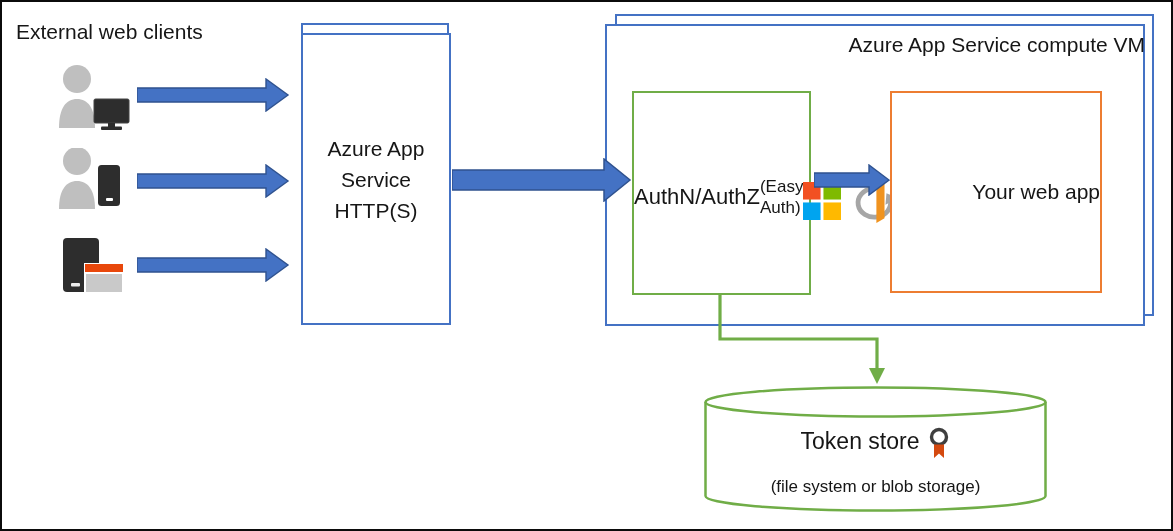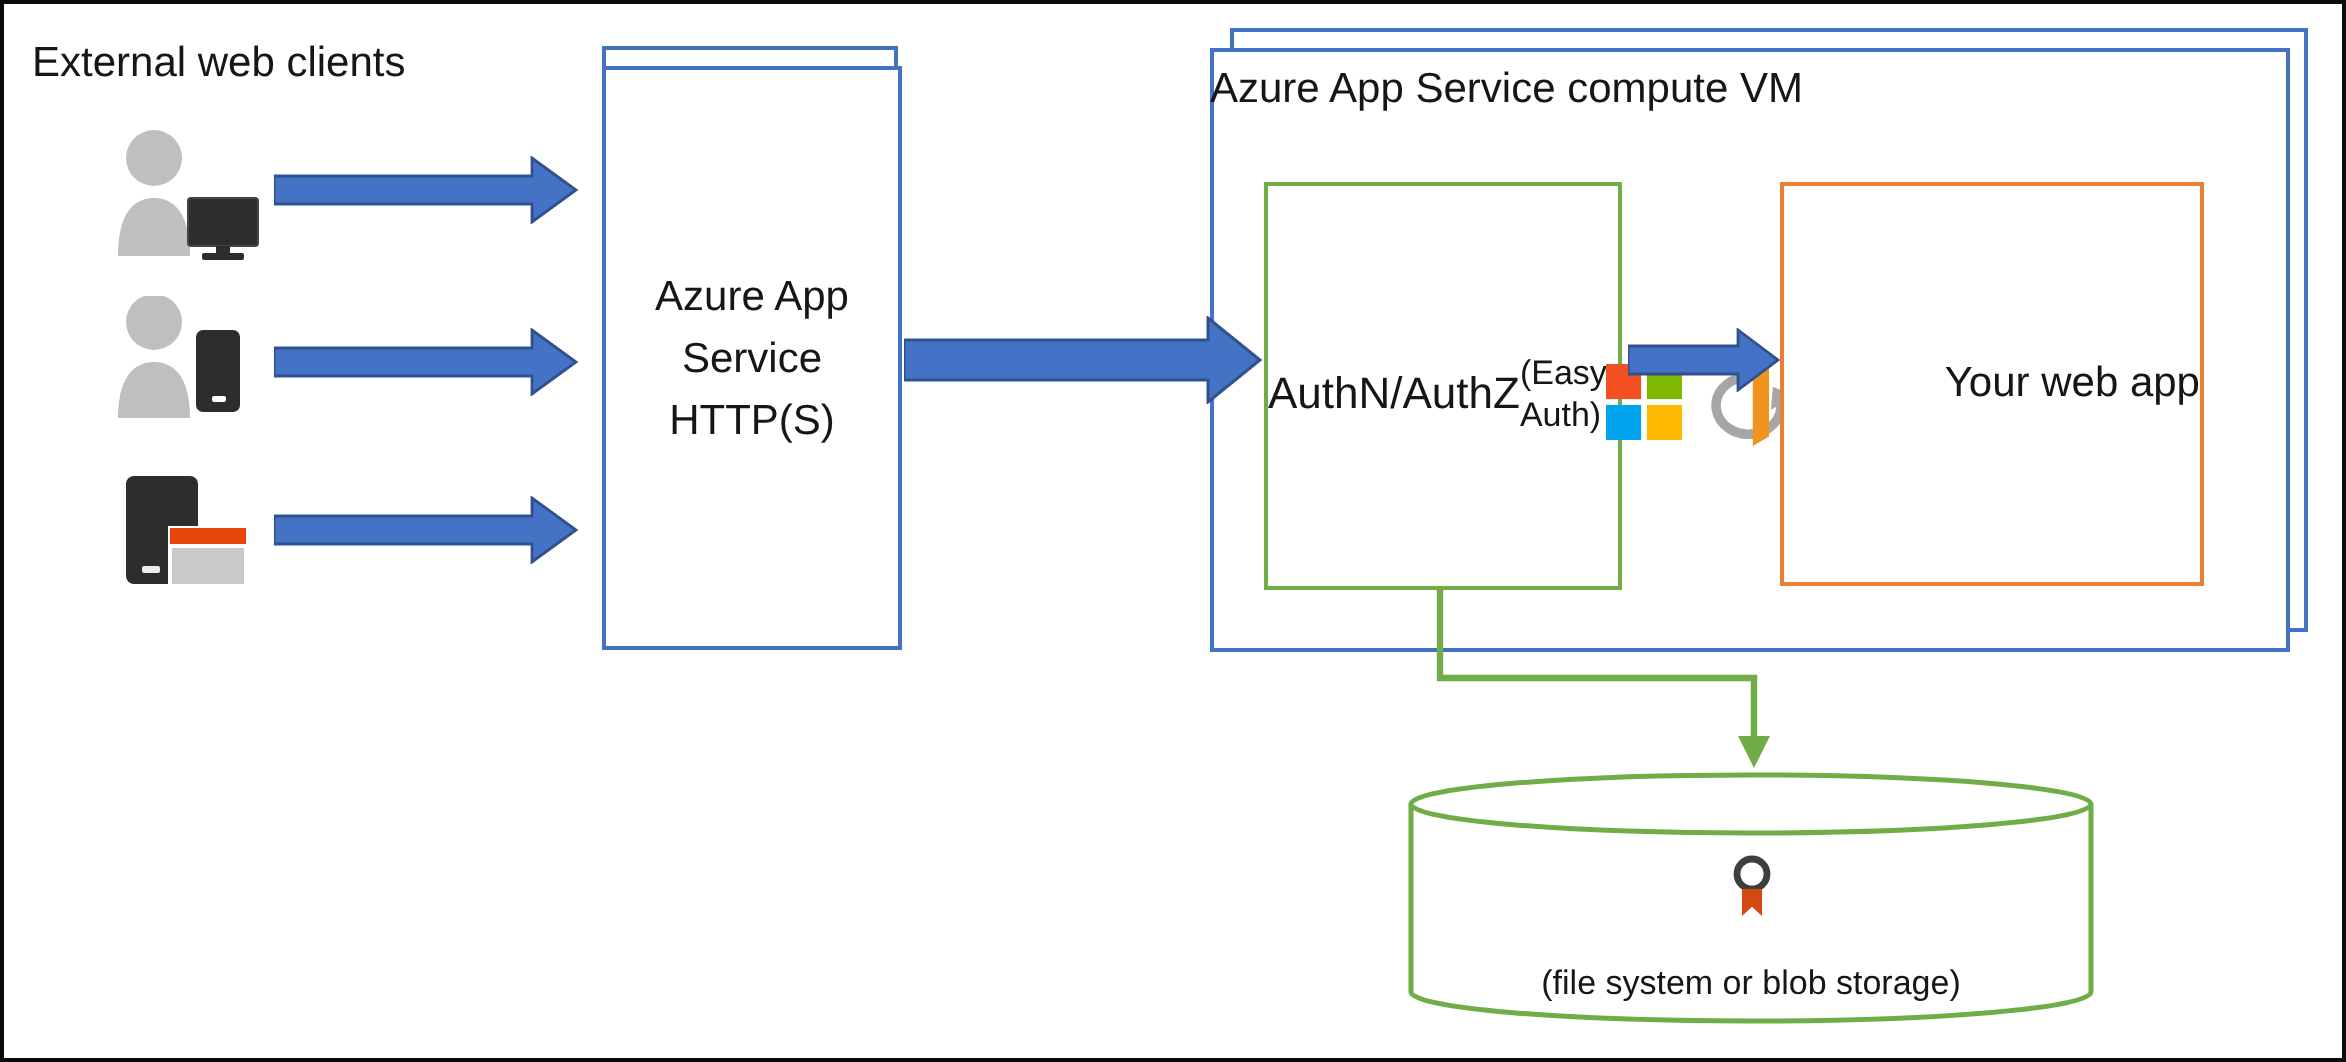--- a/index.html
+++ b/index.html
@@ -26,21 +26,21 @@
     white-space:nowrap;
   }
   #frontends-front{
     display:flex;flex-direction:column;
     align-items:center;justify-content:center;
     text-align:center;
     font-size:21px;line-height:31px;
   }
   #vm-title{
     left:603px;top:31px;width:540px;
-    text-align:left;
+    text-align:right;
     font-size:21px;
   }
   #middleware-box{
     position:absolute;
     left:630px;top:89px;width:179px;height:204px;
     box-sizing:border-box;
     border:2px solid #70AD47;
     background:#fff;
     display:flex;flex-direction:row;
     align-items:center;
@@ -189,20 +189,21 @@
     <polygon points="157,76 173,76 165,92" fill="#70AD47"></polygon>
   </svg>
 
   <svg class="abs" style="left:702px;top:384px;" width="343" height="128" viewBox="0 0 343 128">
     <path d="M1.5 16 L1.5 110 A170 14.5 0 0 0 341.5 110 L341.5 16" fill="#fff" stroke="#70AD47" stroke-width="2.5"></path>
     <ellipse cx="171.5" cy="16" rx="170" ry="14.5" fill="#fff" stroke="#70AD47" stroke-width="2.5"></ellipse>
   </svg>
 
   <div id="tokenstore-text" class="abs">
     <div id="tokenstore-title-row">
+      <span>Token store</span>
       <svg width="22" height="34" viewBox="0 0 22 34" style="margin-top:1px;">
         <circle cx="11" cy="10" r="7.5" fill="none" stroke="#3F3F3F" stroke-width="3.4"></circle>
         <path d="M6 17.5 h10 V31 l-5 -4.6 L6 31 Z" fill="#D4490F"></path>
       </svg>
     </div>
     <div id="tokenstore-subtitle">(file system or blob storage)</div>
   </div>
 
 </div>
 

